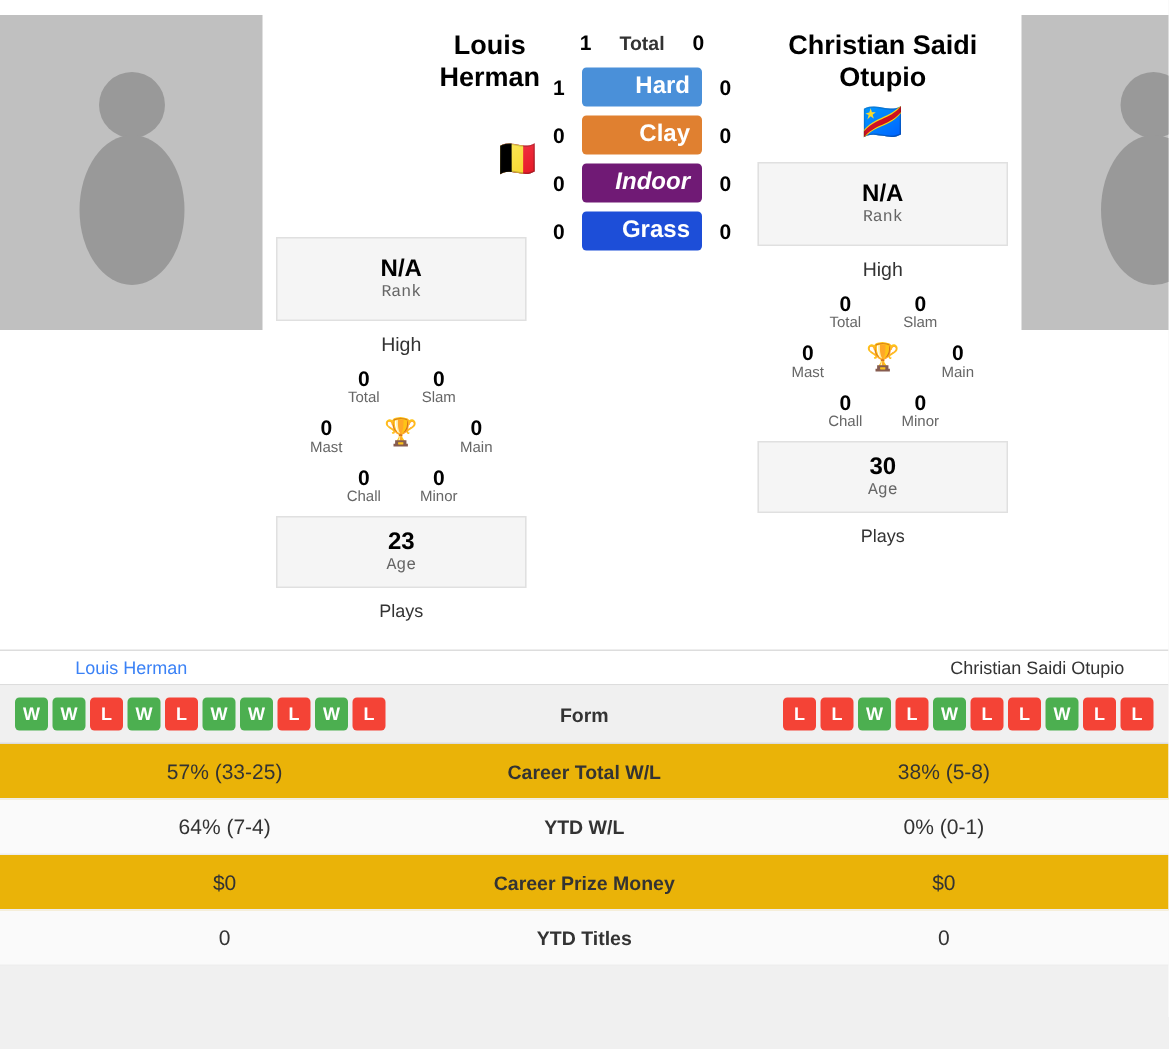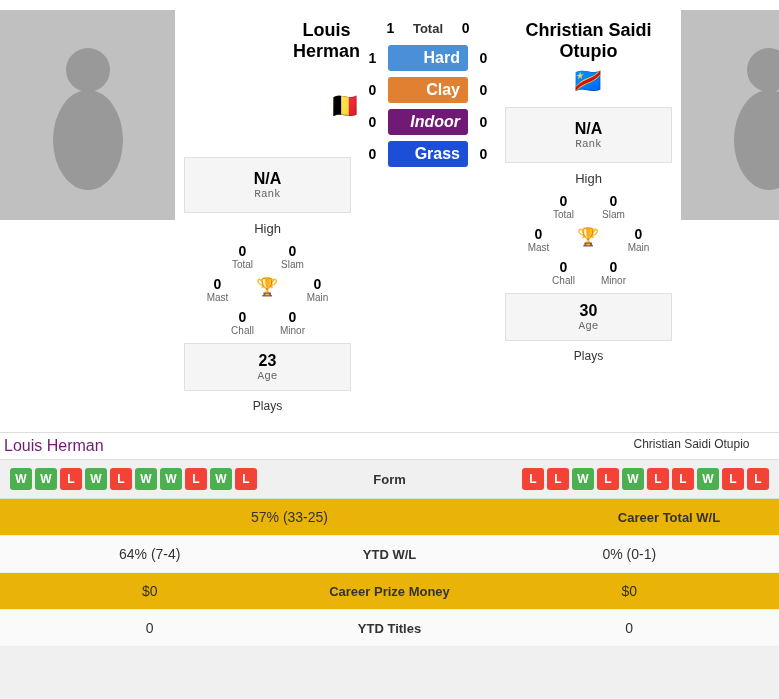--- a/index.html
+++ b/index.html
@@ -460,21 +460,21 @@
 
     <div class="player-photo">
       <svg class="player-silhouette" viewBox="0 0 100 150" xmlns="http://www.w3.org/2000/svg">
         <circle cx="50" cy="30" r="22" fill="#999"></circle>
         <ellipse cx="50" cy="100" rx="35" ry="50" fill="#999"></ellipse>
       </svg>
     </div>
   </div>
 
   <div style="display:flex; background:#fff; border-bottom:1px solid #ddd;">
-    <div style="width:175px; text-align:left; padding:4px; font-size:16px; color:#701a75;">Louis Herman</div>
+    <div style="width:175px; text-align:center; padding:4px; font-size:12px; color:#3b82f6;">Louis Herman</div>
     <div style="flex:1;"></div>
     <div style="width:175px; text-align:center; padding:4px; font-size:12px; color:#333; overflow:hidden; text-overflow:ellipsis; white-space:nowrap;">Christian Saidi Otupio</div>
   </div>
 
   <div class="bottom-section">
 
     <div class="form-row">
       <div class="form-badges-left" id="left-badges">
           <div class="badge badge-w">W</div>
           <div class="badge badge-w">W</div>
@@ -499,20 +499,21 @@
           <div class="badge badge-w">W</div>
           <div class="badge badge-l">L</div>
           <div class="badge badge-l">L</div>
         </div>
     </div>
 
     <div id="stats-rows">
         <div class="stats-row">
       <div class="stats-left-val">57% (33-25)</div>
       <div class="stats-center-label">Career Total W/L</div>
+      <div class="stats-right-val">38% (5-8)</div>
     </div>
         <div class="stats-row">
       <div class="stats-left-val">64% (7-4)</div>
       <div class="stats-center-label">YTD W/L</div>
       <div class="stats-right-val">0% (0-1)</div>
     </div>
         <div class="stats-row">
       <div class="stats-left-val">$0</div>
       <div class="stats-center-label">Career Prize Money</div>
       <div class="stats-right-val">$0</div>

